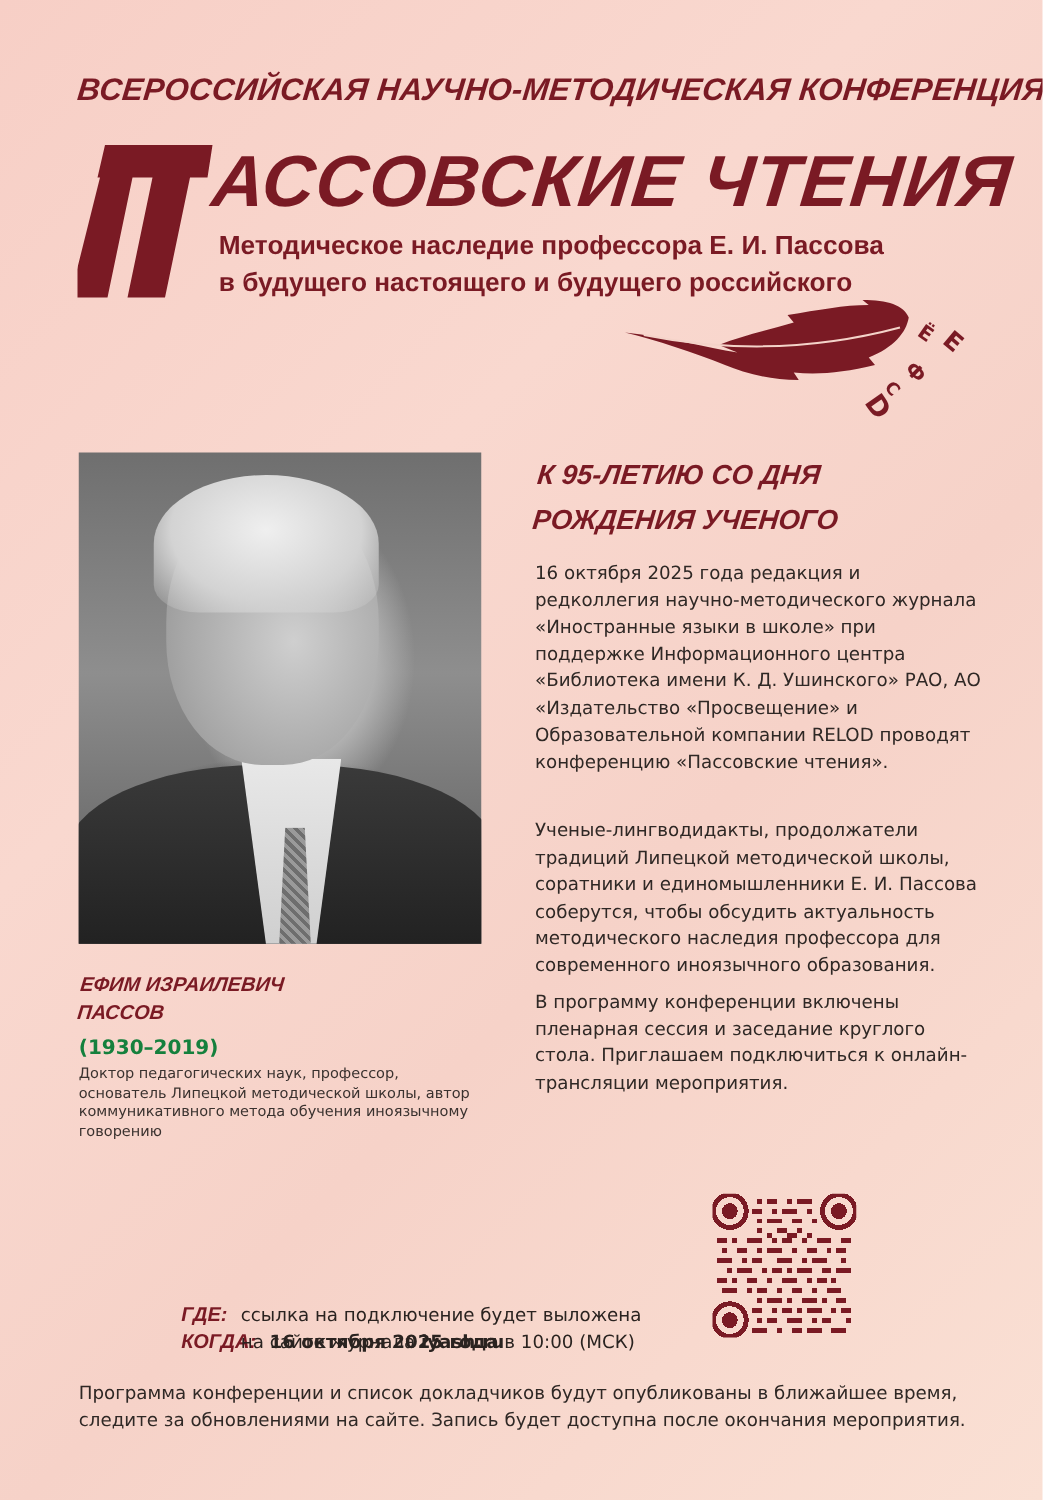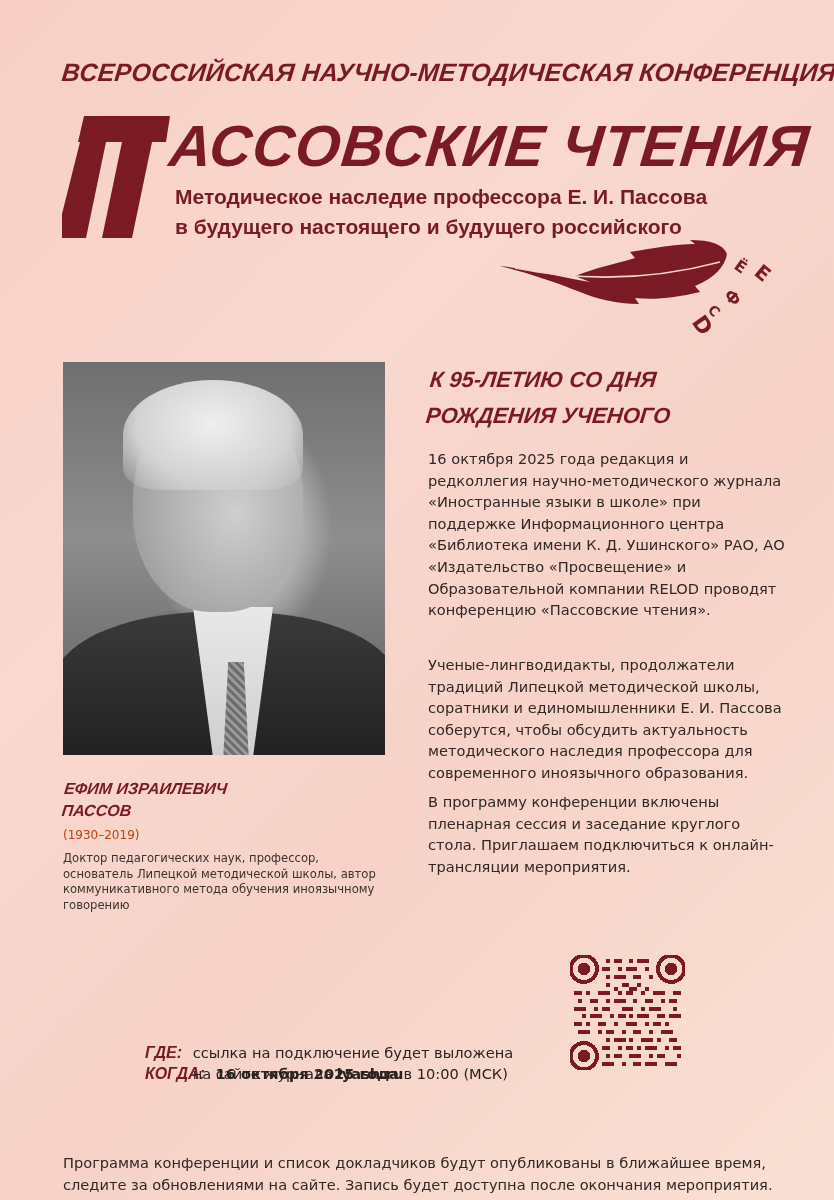--- a/index.html
+++ b/index.html
@@ -77,40 +77,40 @@
     left: 428px; width: 360px;
     font-size: 14.6px; line-height: 21.6px; color: #2f2825;
   }
   .body-text p { margin: 0; }
   .p1 { top: 448px; }
   .p2 { top: 654px; }
   .p3 { top: 791px; }
 
   .person-name { left: 63px; top: 778px; font-size: 16px; line-height: 22px; }
   .person-years {
-    left: 63px; top: 828px; font-size: 12px; font-weight: normal; color: #c2410c;
+    left: 63px; top: 828px; font-size: 16px; font-weight: bold; color: #15803d;
   }
   .person-desc {
     left: 63px; top: 851px; width: 320px; font-size: 11.6px; line-height: 15.5px; color: #3a322f;
   }
 
   .qr { left: 570px; top: 955px; width: 115px; height: 115px; }
   .qr svg { width: 115px; height: 115px; display: block; }
 
   .when { left: 145px; top: 1065px; font-size: 14.6px; white-space: nowrap; text-align: center; }
   .where { left: 145px; top: 1042px; font-size: 14.6px; line-height: 21px; }
   .label-disp {
     font-family: "Liberation Sans", sans-serif; font-weight: bold; font-style: italic;
     color: #7a1a24; text-transform: uppercase; font-size: 16px; margin-right: 6px;
   }
   .b { font-weight: bold; color: #2a2320; }
   .where-lines { display: inline-block; vertical-align: top; }
 
   .footer {
-    left: 63px; top: 1104px; width: 720px; font-size: 14.6px; line-height: 21.5px; color: #2f2825; margin-top: 48px;
+    left: 63px; top: 1104px; width: 720px; font-size: 14.6px; line-height: 21.5px; color: #2f2825;
   }
 </style>
 </head>
 <body>
 
 <div class="abs display supertitle">Всероссийская научно-методическая конференция</div>
 
 <div class="abs big-p">
   <svg viewBox="0 0 110 128">
     <polygon points="22,4 108,4 104,30 90,30 70,126 40,126 60,30 44,30 24,126 -6,126 18,30 16,30" fill="#7a1a24"></polygon>

